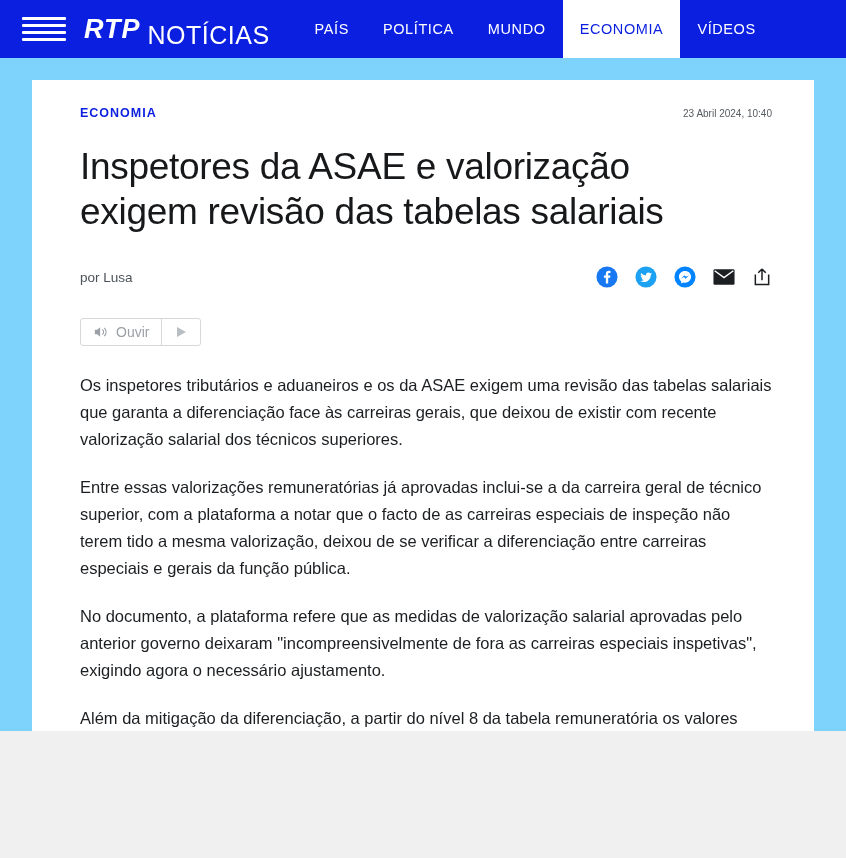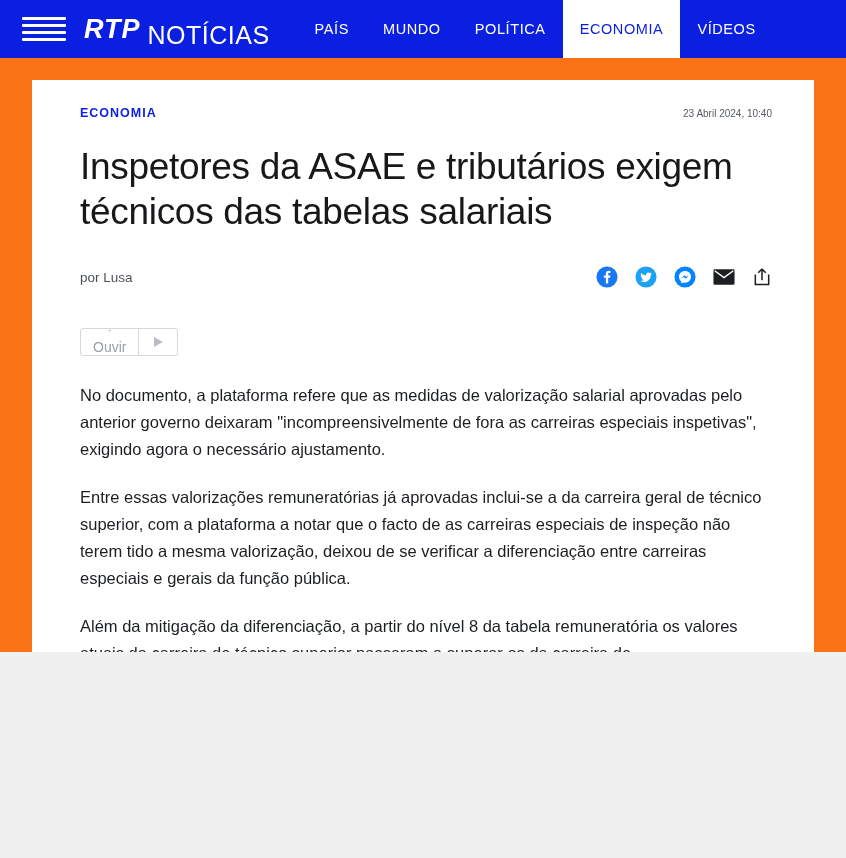--- a/index.html
+++ b/index.html
@@ -4,24 +4,24 @@
 <style>
   * { box-sizing: border-box; }
   html, body {
     margin: 0;
     padding: 0;
     background: #f0f0f0;
     font-family: "Liberation Sans", sans-serif;
   }
   .page {
     width: 846px;
-    height: 652px;
+    height: 731px;
     position: relative;
     overflow: hidden;
-    background: #f97316;
+    background: #7dd3fc;
   }
 
   
   .navbar {
     height: 58px;
     background: #0b1fe0;
     display: flex;
     align-items: stretch;
     color: #ffffff;
     position: relative;
@@ -155,21 +155,20 @@
     height: 28px;
   }
   .listen-btn {
     display: flex;
     align-items: center;
     gap: 7px;
     padding: 0 12px;
     color: #9aa0a6;
     font-size: 14px;
     cursor: pointer;
-    flex-direction: column;
   }
   .listen-sep { width: 1px; background: #d6d9dc; }
   .play-btn {
     width: 38px;
     display: flex;
     align-items: center;
     justify-content: center;
     cursor: pointer;
   }
   .tri {
@@ -200,37 +199,37 @@
           <span></span>
           <span></span>
       </div>
       <div class="brand">
         <span class="brand-rtp">RTP</span>
         <span class="brand-noticias">NOTÍCIAS</span>
       </div>
     </div>
     <div class="nav-items">
       <div class="nav-item">PAÍS</div>
+      <div class="nav-item">POLÍTICA</div>
       <div class="nav-item">MUNDO</div>
-      <div class="nav-item">POLÍTICA</div>
       <div class="nav-item active">ECONOMIA</div>
       <div class="nav-item">VÍDEOS</div>
 
     </div>
   </div>
 
   <div class="content-wrap">
     <div class="article">
 
       <div class="meta-row">
         <div class="kicker">ECONOMIA</div>
         <div class="date">23 Abril 2024, 10:40</div>
       </div>
 
-      <h1 class="headline">Inspetores da ASAE e tributários exigem técnicos das tabelas salariais</h1>
+      <h1 class="headline">Inspetores da ASAE e valorização exigem revisão das tabelas salariais</h1>
 
       <div class="byline-row">
         <div class="byline">por Lusa</div>
         <div class="share">
           <svg class="share-icon" width="22" height="22" viewBox="0 0 24 24">
             <circle cx="12" cy="12" r="11.5" fill="#1877F2"></circle>
             <path d="M13.3 19v-6.2h2.1l.32-2.45H13.3V8.79c0-.71.2-1.19 1.21-1.19h1.3V5.41c-.23-.03-1-.1-1.9-.1-1.88 0-3.17 1.15-3.17 3.26v1.78H8.63v2.45h2.11V19h2.56z" fill="#fff"></path>
           </svg>
           <svg class="share-icon" width="22" height="22" viewBox="0 0 24 24">
             <circle cx="12" cy="12" r="11.5" fill="#1DA1F2"></circle>
@@ -261,20 +260,21 @@
             <span>Ouvir</span>
           </div>
           <div class="listen-sep"></div>
           <div class="play-btn">
             <div class="tri"></div>
           </div>
         </div>
       </div>
 
       <div class="body-text">
+        <p>Os inspetores tributários e aduaneiros e os da ASAE exigem uma revisão das tabelas salariais que garanta a diferenciação face às carreiras gerais, que deixou de existir com recente valorização salarial dos técnicos superiores.</p>
+        <p>Entre essas valorizações remuneratórias já aprovadas inclui-se a da carreira geral de técnico superior, com a plataforma a notar que o facto de as carreiras especiais de inspeção não terem tido a mesma valorização, deixou de se verificar a diferenciação entre carreiras especiais e gerais da função pública.</p>
         <p>No documento, a plataforma refere que as medidas de valorização salarial aprovadas pelo anterior governo deixaram "incompreensivelmente de fora as carreiras especiais inspetivas", exigindo agora o necessário ajustamento.</p>
-        <p>Entre essas valorizações remuneratórias já aprovadas inclui-se a da carreira geral de técnico superior, com a plataforma a notar que o facto de as carreiras especiais de inspeção não terem tido a mesma valorização, deixou de se verificar a diferenciação entre carreiras especiais e gerais da função pública.</p>
         <p>Além da mitigação da diferenciação, a partir do nível 8 da tabela remuneratória os valores atuais da carreira de técnico superior passaram a superar os da carreira de</p>
       </div>
 
     </div>
   </div>
 </div>
 
 </body></html>

